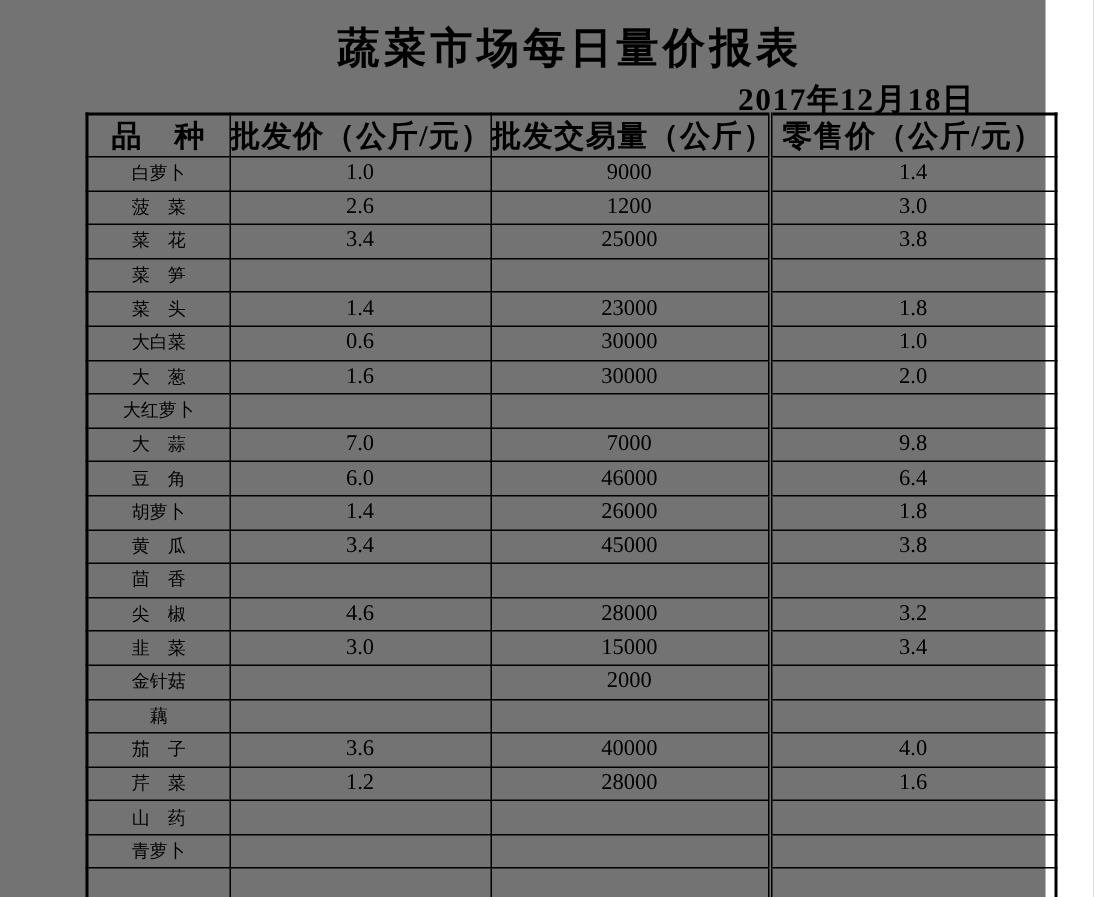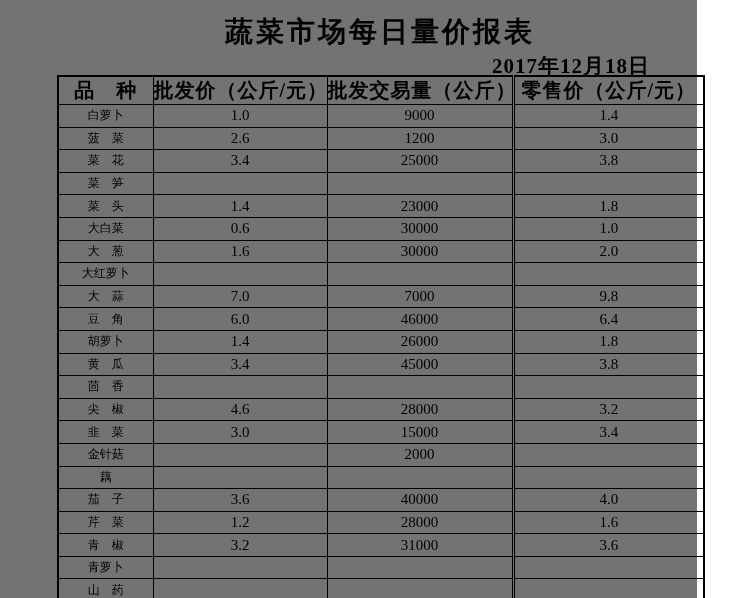--- a/index.html
+++ b/index.html
@@ -168,33 +168,27 @@
           <td class="num">40000</td>
           <td class="num dbl">4.0</td>
         </tr>
         <tr>
           <td class="name">芹　菜</td>
           <td class="num">1.2</td>
           <td class="num">28000</td>
           <td class="num dbl">1.6</td>
         </tr>
         <tr>
-          <td class="name">青　椒</td>
-          <td class="num">3.2</td>
-          <td class="num">31000</td>
-          <td class="num dbl">3.6</td>
-        </tr>
-        <tr>
-          <td class="name">青萝卜</td>
+          <td class="name">山　药</td>
           <td class="num"></td>
           <td class="num"></td>
           <td class="num dbl"></td>
         </tr>
         <tr>
-          <td class="name">山　药</td>
+          <td class="name">青萝卜</td>
           <td class="num"></td>
           <td class="num"></td>
           <td class="num dbl"></td>
         </tr>
         <tr>
           <td class="name"></td>
           <td class="num"></td>
           <td class="num"></td>
           <td class="num dbl"></td>
         </tr>

